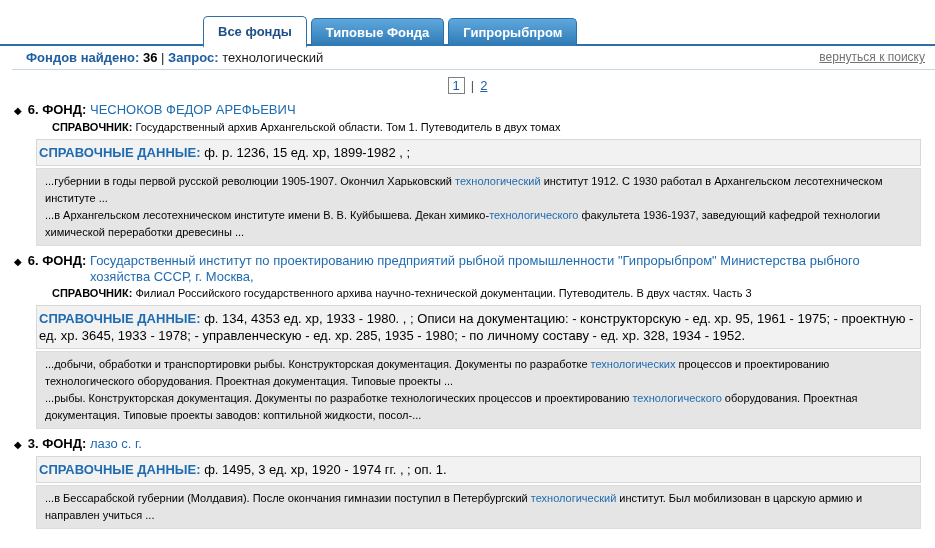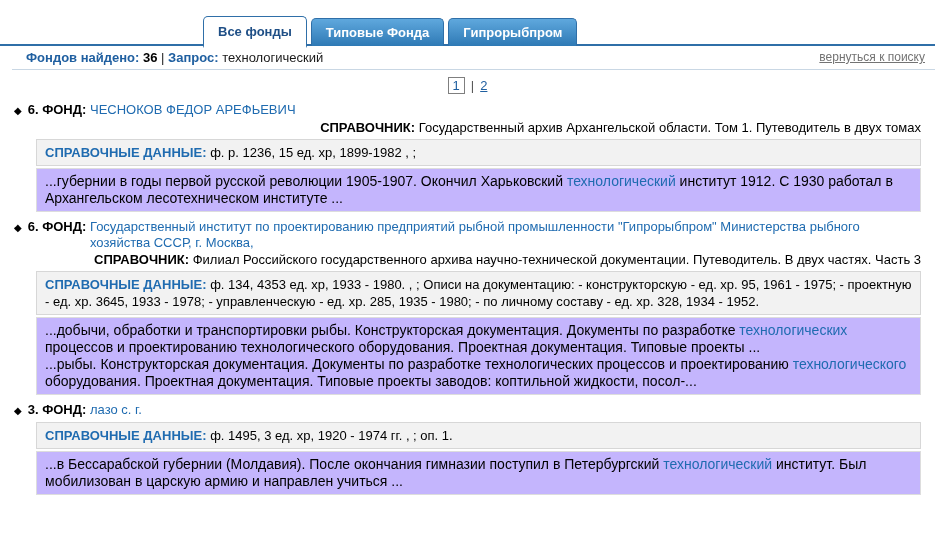--- a/index.html
+++ b/index.html
@@ -126,40 +126,39 @@
   }
   .rec-label { font-weight: bold; color: #000; white-space: nowrap; }
   .rec-title {
     font-weight: normal;
     color: #1f6bb0;
     text-decoration: none;
     cursor: pointer;
   }
   .rec-sub {
     margin-left: 38px;
-    font-size: 13px;
-    line-height: 17px;
-    text-align: right;
+    font-size: 11px;
+    line-height: 17px;
   }
   .rec-sub .k { font-weight: bold; }
   .panel {
     margin: 3px 0 0 22px;
     border: 1px solid #d7d7d7;
     background: #f2f2f2;
-    padding: 4px 8px;
+    padding: 4px 2px;
     font-size: 13px;
     line-height: 17px;
   }
   .panel .sd-label { color: #1f6bb0; font-weight: bold; }
   .snippets {
     margin: 2px 0 0 22px;
     border: 1px solid #dddddd;
-    background: #c4b5fd;
+    background: #e5e5e5;
     padding: 4px 8px;
-    font-size: 14px;
+    font-size: 11px;
     line-height: 17px;
   }
   .snippets p { margin: 0; }
   .hl { color: #1f6bb0; }
 </style>
 </head>
 <body>
 
 <div class="page">
 
@@ -201,20 +200,21 @@
       <div class="rec-sub">
         <span class="k">СПРАВОЧНИК:</span>
         <span>Государственный архив Архангельской области. Том 1. Путеводитель в двух томах</span>
       </div>
       <div class="panel">
         <span class="sd-label">СПРАВОЧНЫЕ ДАННЫЕ:</span>
         <span>ф. р. 1236, 15 ед. хр, 1899-1982 , ;</span>
       </div>
       <div class="snippets">
         <p>...губернии в годы первой русской революции 1905-1907. Окончил Харьковский <span class="hl">технологический</span> институт 1912. С 1930 работал в Архангельском лесотехническом институте ...</p>
+        <p>...в Архангельском лесотехническом институте имени В. В. Куйбышева. Декан химико-<span class="hl">технологического</span> факультета 1936-1937, заведующий кафедрой технологии химической переработки древесины ...</p>
       </div>
     </div>
 
     <div class="record">
       <div class="rec-head">
         <span class="bullet">◆</span>
         <span class="rec-label">6. ФОНД:</span>&nbsp;
         <a class="rec-title">Государственный институт по проектированию предприятий рыбной промышленности "Гипрорыбпром" Министерства рыбного хозяйства СССР, г. Москва,</a>
       </div>
       <div class="rec-sub">

